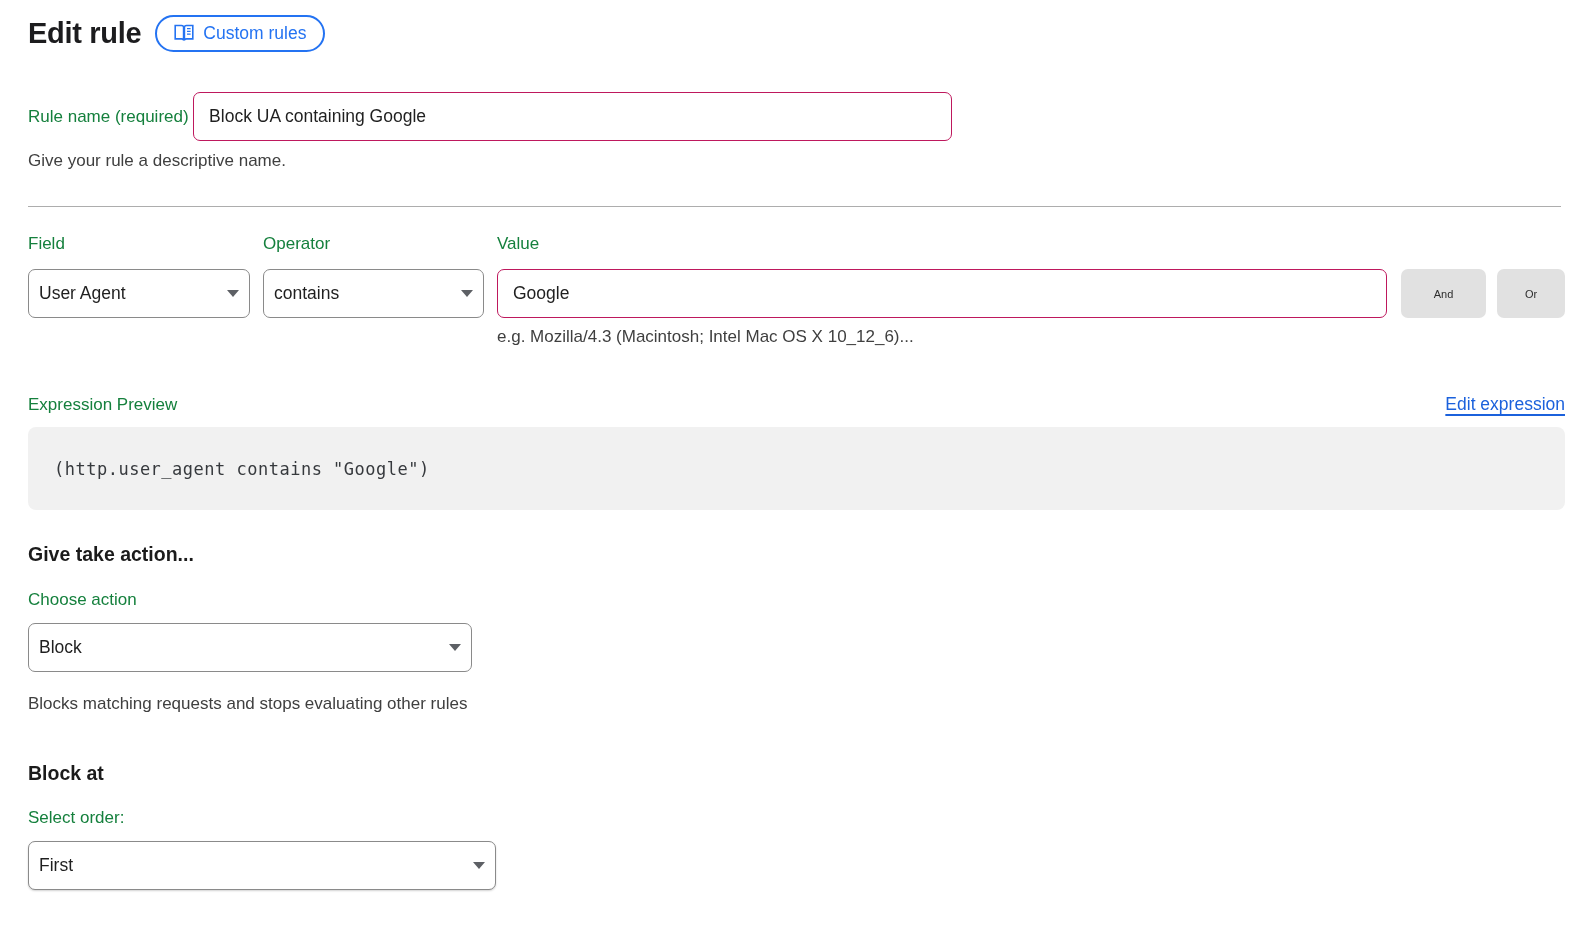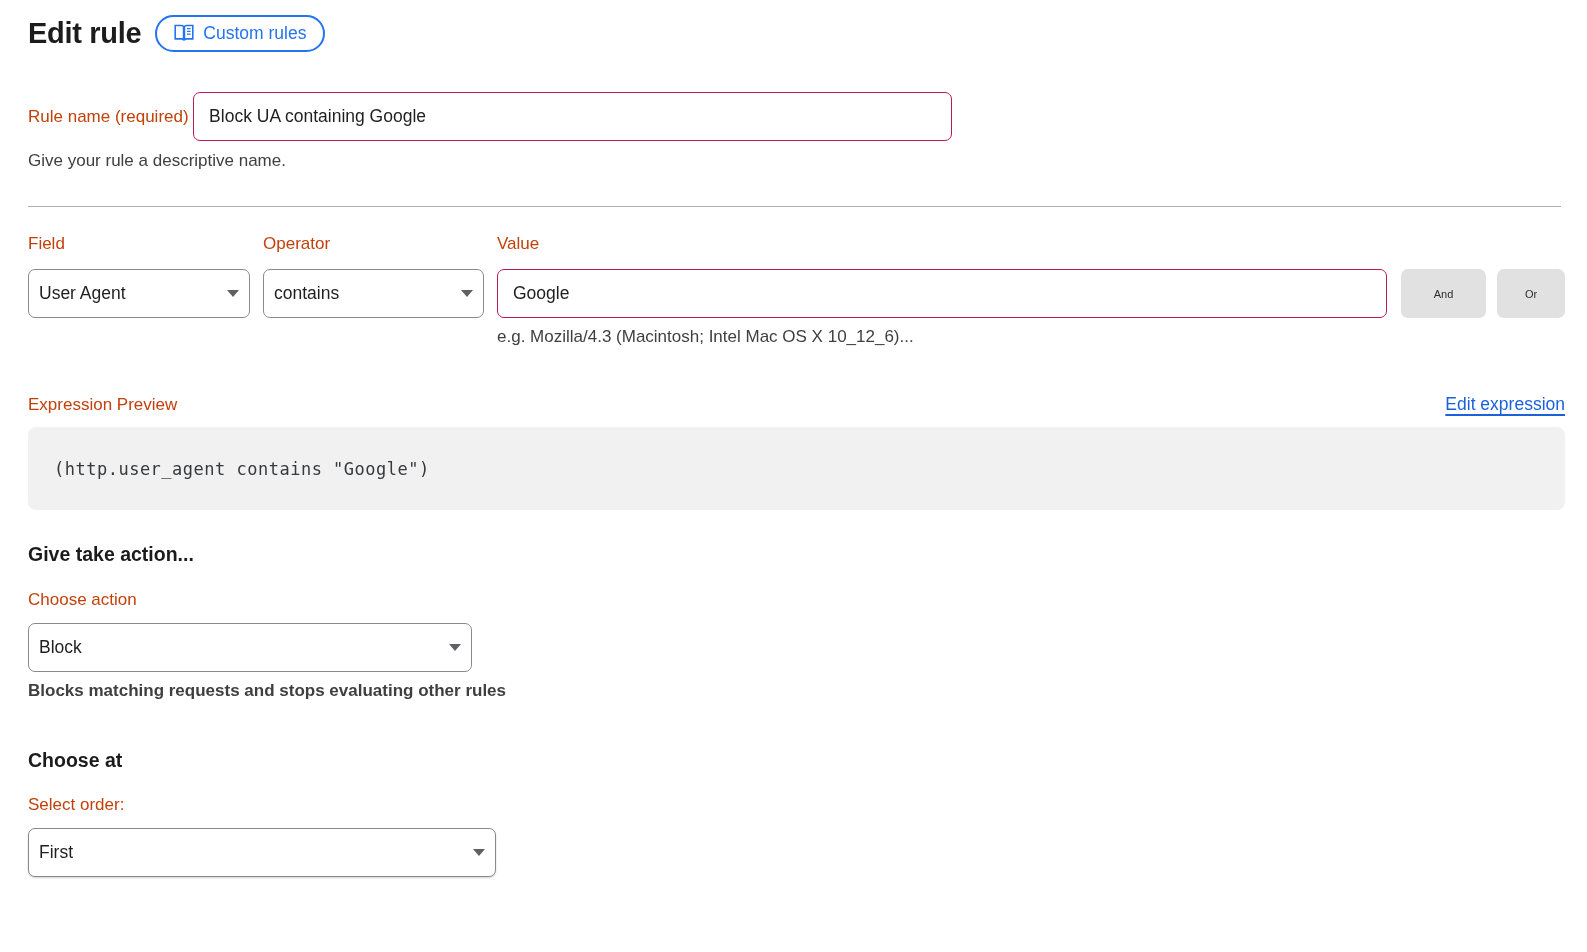--- a/index.html
+++ b/index.html
@@ -18,21 +18,21 @@
   .badge {
     display:inline-flex; align-items:center; gap:9px;
     height:37px; padding:0 17px;
     border:2px solid #2473f2; border-radius:999px;
     color:#2473f2; font-size:17.5px; background:#fff; cursor:pointer;
     white-space:nowrap;
   }
   .badge svg { display:block; }
 
   
-  .label { font-size:17px; color:#c2410c; }
+  .label { font-size:17px; color:#15803d; }
   .help  { font-size:17px; color:#3f3f3f; }
   .text-input {
     height:49px; border:1px solid #be185d; border-radius:7px;
     padding:0 15px; font-size:17.5px; color:#1f1f1f; background:#fff;
     font-family:"Liberation Sans","DejaVu Sans",sans-serif;
     outline:none; width:100%;
   }
   .select {
     height:49px; border:1px solid #8a8a8a; border-radius:7px;
     padding:0 10px; font-size:17.5px; color:#1f1f1f; background:#fff;
@@ -81,21 +81,21 @@
   .code-block code {
     font-family:"DejaVu Sans Mono","Liberation Mono",monospace;
     font-size:17px; color:#36393d; letter-spacing:0.5px;
   }
 
   
   .section-heading { font-size:19.5px; font-weight:700; color:#1b1b1b; }
   .action { margin-top:33px; }
   .action .label { display:block; margin-top:24px; }
   .action .select { width:444px; margin-top:13px; }
-  .action .help { margin-top:9px;font-weight:bold; }
+  .action .help { margin-top:22px; }
 
   .placement { margin-top:48px; }
   .placement .label { display:block; margin-top:23px; }
   .placement .select { width:468px; margin-top:13px; box-shadow:0 1px 2px rgba(0,0,0,0.18); }
 </style>
 </head>
 <body>
 
 <div class="page">
 
@@ -162,21 +162,21 @@
     <h2 class="section-heading">Give take action...</h2>
     <span class="label">Choose action</span>
     <div class="select">
       <span>Block</span>
       <span class="caret"></span>
     </div>
     <div class="help">Blocks matching requests and stops evaluating other rules</div>
   </div>
 
   <div class="placement">
-    <h2 class="section-heading">Choose at</h2>
+    <h2 class="section-heading">Block at</h2>
     <span class="label">Select order:</span>
     <div class="select">
       <span>First</span>
       <span class="caret"></span>
     </div>
   </div>
 
 </div>
 
 </body></html>

